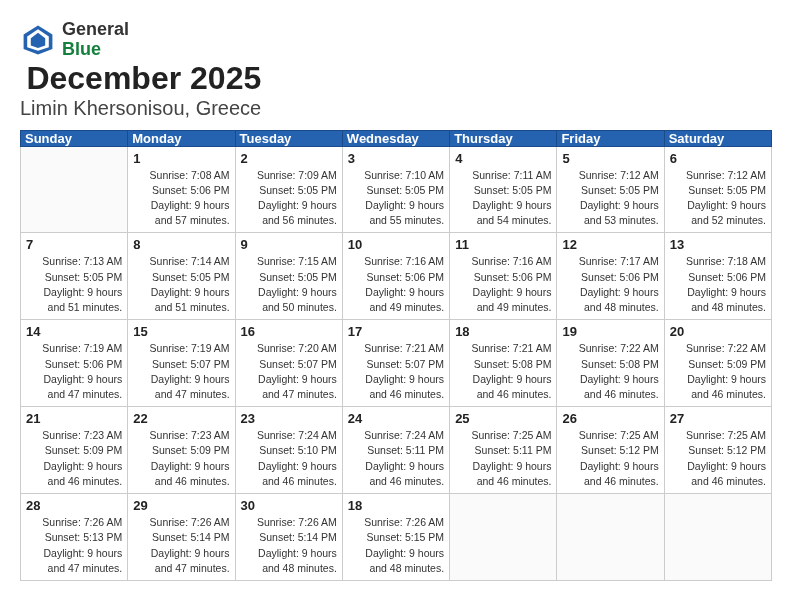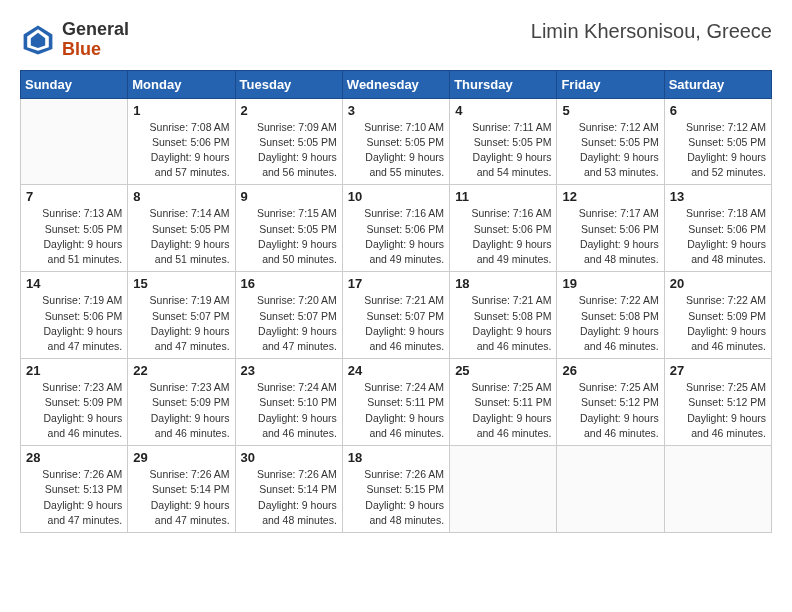--- a/index.html
+++ b/index.html
@@ -8,33 +8,34 @@
       background: #fff;
       width: 792px;
       min-height: 612px;
       padding: 20px;
     }
     .header {
       display: flex;
       justify-content: space-between;
       align-items: flex-start;
       margin-bottom: 10px;
+      flex-direction: column;
     }
     .logo {
       display: flex;
       align-items: center;
       gap: 6px;
     }
     .logo-text {
       font-size: 18px;
       font-weight: bold;
       line-height: 1.1;
     }
     .logo-text span.general { color: #333; }
-    .logo-text span.blue { color: #c2410c; }
+    .logo-text span.blue { color: #15803d; }
     .logo-icon {
       width: 36px;
       height: 36px;
     }
     .title-block {
       text-align: right;
     }
     .month-title {
       font-size: 32px;
       font-weight: bold;
@@ -47,21 +48,21 @@
     .calendar {
       width: 100%;
       border-collapse: collapse;
       border: 1px solid #ccc;
     }
     .calendar th {
       background-color: #2563b0;
       color: #fff;
       font-size: 13px;
       font-weight: bold;
-      padding: 6px 4px;
+      padding: 0 4px;
       text-align: left;
       border: 1px solid #1a4a8a;
     }
     .calendar td {
       vertical-align: top;
       width: calc(100% / 7);
       border: 1px solid #ccc;
       padding: 4px 5px;
       font-size: 11px;
       color: #333;
@@ -97,20 +98,21 @@
       <polygon points="20,4 36,14 36,30 20,36 4,30 4,14" fill="#2563b0"></polygon>
       <polygon points="20,8 32,16 32,28 20,32 8,28 8,16" fill="#fff"></polygon>
       <polygon points="20,12 28,18 28,26 20,29 12,26 12,18" fill="#2563b0"></polygon>
     </svg>
     <div class="logo-text">
       <div><span class="general">General</span></div>
       <div><span class="blue">Blue</span></div>
     </div>
   </div>
   <div class="title-block">
+    <div class="month-title">December 2025</div>
     <div class="location">Limin Khersonisou, Greece</div>
   </div>
 </div>
 
 <table class="calendar">
   <thead>
     <tr>
     <th>Sunday</th>
         <th>Monday</th>
         <th>Tuesday</th>

